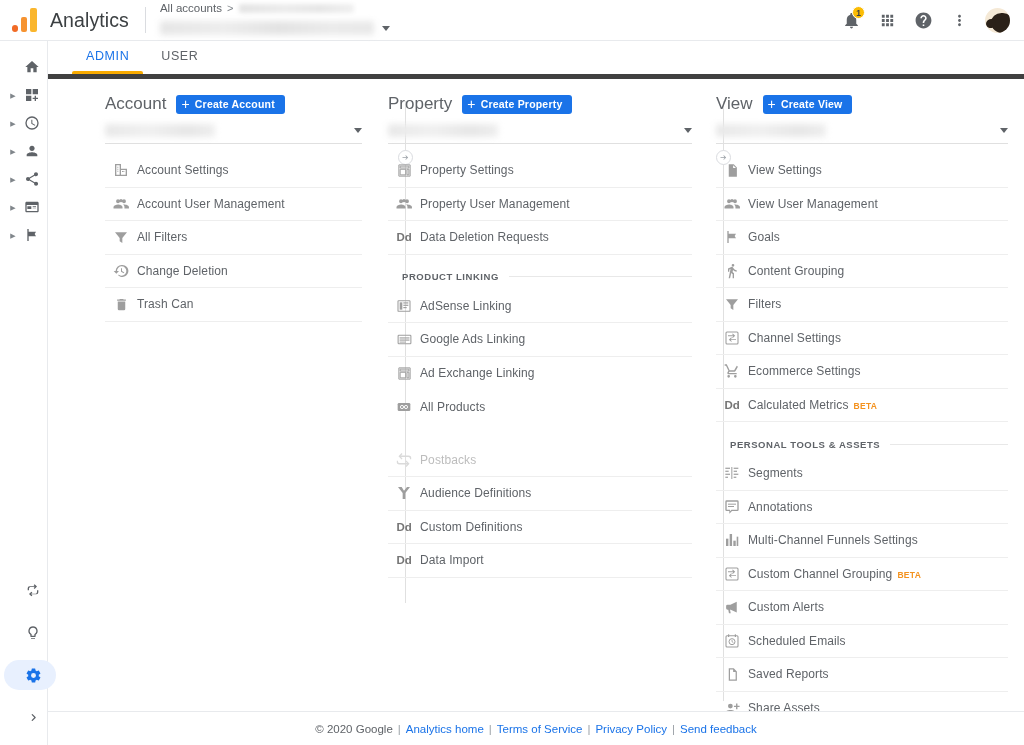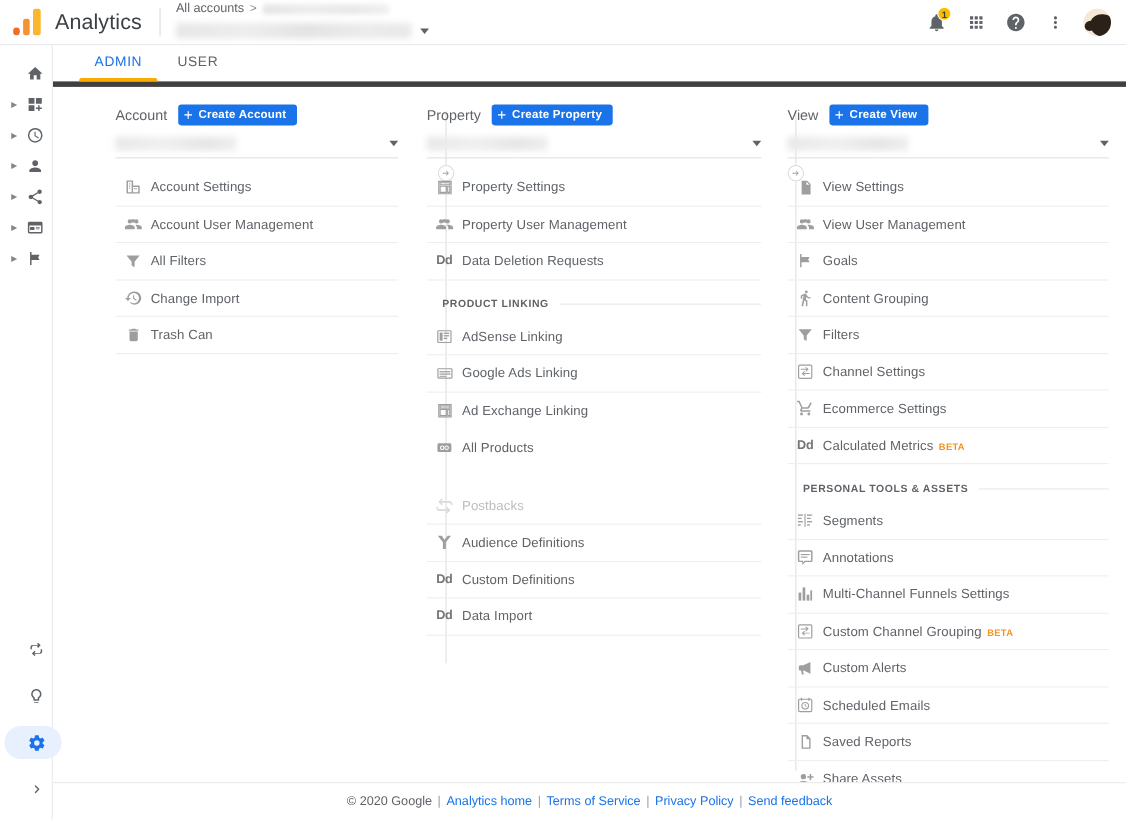--- a/index.html
+++ b/index.html
@@ -115,21 +115,21 @@
     position:absolute; top:79px; left:48px; width:976px; height:632px;
     background:#fff; overflow:hidden;
   }
   .columns { display:flex; position:relative; height:100%; padding-top:14px; }
   .col { position:relative; }
   .col-account  { width:330px; padding-left:57px; padding-right:16px; }
   .col-property { width:330px; padding-left:10px; padding-right:16px; }
   .col-view     { width:316px; padding-left:8px; padding-right:16px; }
 
   .col-head { display:flex; align-items:center; height:22px; margin-bottom:3px; }
-  .col-label { font-size:13px; color:#5f6368; margin-right:10px; }
+  .col-label { font-size:17px; color:#5f6368; margin-right:10px; }
   .create-btn {
     background:#1a73e8; color:#fff; border:none; border-radius:3px;
     height:19px; padding:0 10px 0 5px; font-size:10.5px; font-weight:700;
     letter-spacing:.2px; display:flex; align-items:center; cursor:pointer;
     font-family:"Liberation Sans", sans-serif;
   }
   .plus { font-size:14px; font-weight:400; margin-right:5px; line-height:1; }
 
   .col-select {
     display:flex; align-items:center; height:26px; border-bottom:1px solid #e0e0e0;
@@ -397,21 +397,21 @@
               </svg>
           </span>
           <span class="mlabel">All Filters</span>
         </div>
         <div class="mrow">
           <span class="micon">
             <svg width="16" height="16" viewBox="0 0 24 24">
                 <path d="M13 3a9 9 0 00-9 9H1l4 4 4-4H6a7 7 0 117 7 6.9 6.9 0 01-4.2-1.4L7.4 18A9 9 0 1013 3zm-1 5v5l4.2 2.5.8-1.3-3.5-2.1V8H12z"></path>
               </svg>
           </span>
-          <span class="mlabel">Change Import</span>
+          <span class="mlabel">Change Deletion</span>
         </div>
         <div class="mrow">
           <span class="micon">
             <svg width="15" height="15" viewBox="0 0 24 24">
                 <path d="M6 19a2 2 0 002 2h8a2 2 0 002-2V7H6v12zM19 4h-3.5l-1-1h-5l-1 1H5v2h14V4z"></path>
               </svg>
           </span>
           <span class="mlabel">Trash Can</span>
         </div>
       </div>

